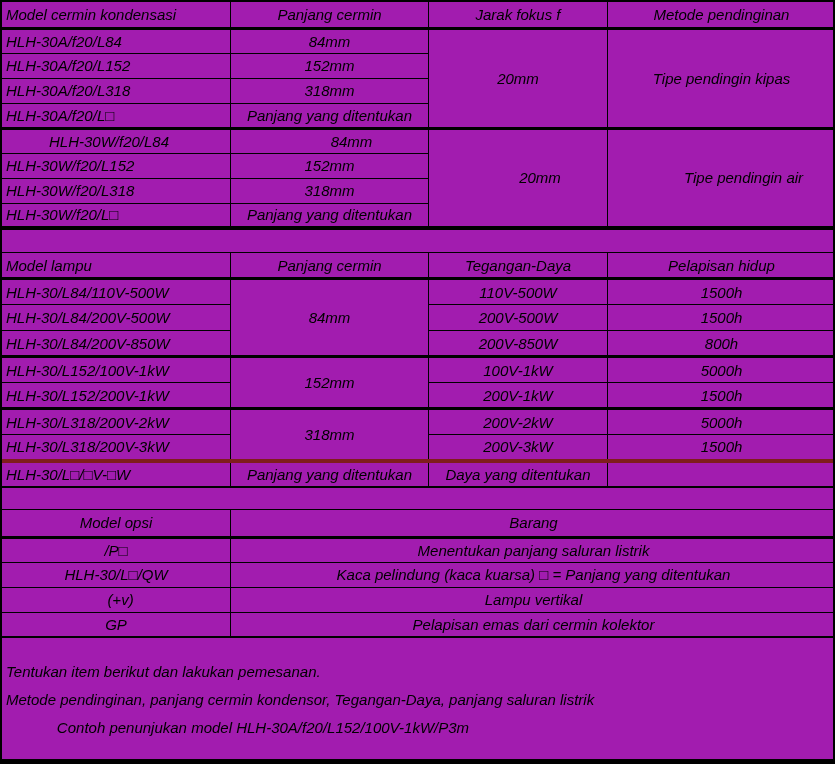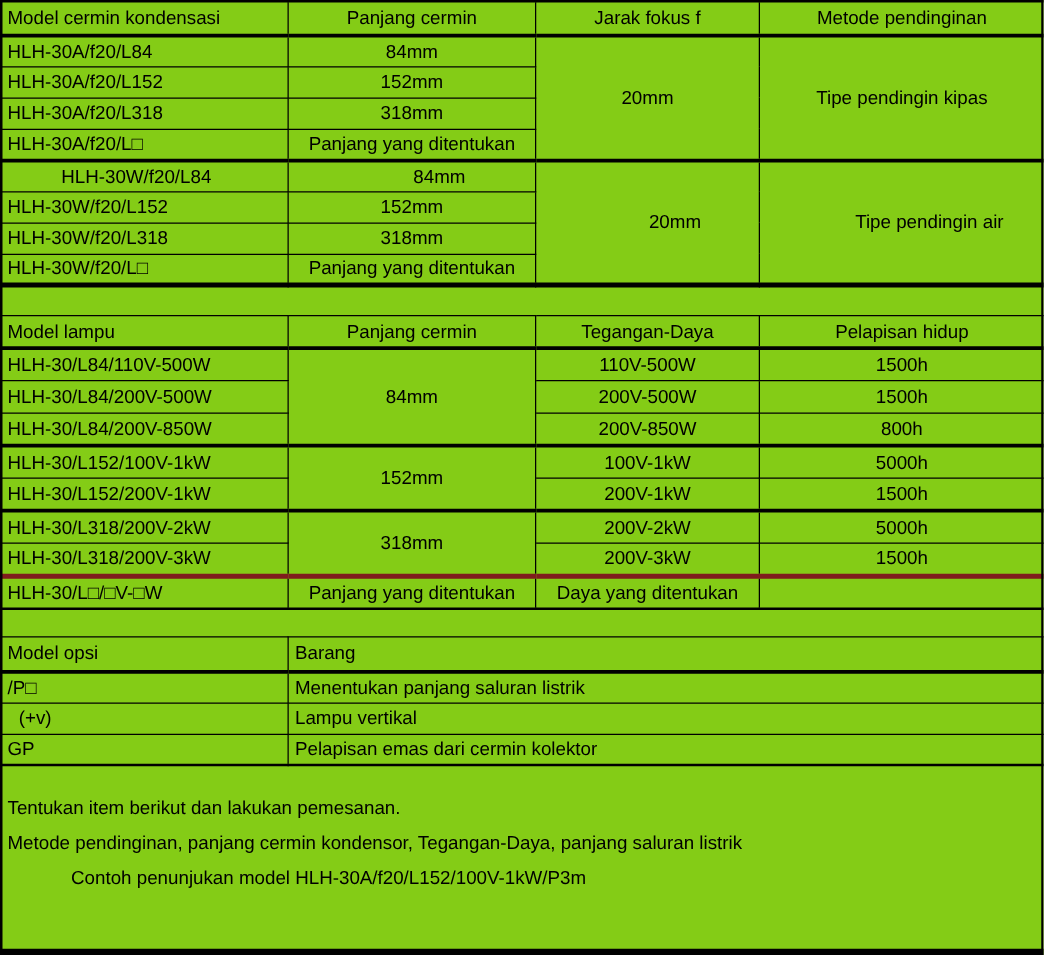--- a/index.html
+++ b/index.html
@@ -1,21 +1,22 @@
 <!DOCTYPE html>
 <html><head>
 <meta charset="utf-8">
 <style>
   * { box-sizing: border-box; }
   html, body { margin: 0; padding: 0; background: #ffffff; }
   .sheet {
     width: 835px; height: 764px; position: relative; overflow: hidden;
-    background: #84cc16; color: #000000;
+    background: #a21caf; color: #000000;
     font-family: "Liberation Sans", "DejaVu Sans", sans-serif;
     font-size: 15px;
+    font-style: italic;
   }
   
   .sheet::before { content:""; position:absolute; top:0; left:0; width:2px; height:100%; background:#000; }
   .sheet::after  { content:""; position:absolute; top:0; right:0; width:2px; height:100%; background:#000; }
   .bottom-bar { position:absolute; bottom:0; left:0; width:100%; height:5px; background:#000; }
 
   table.t { border-collapse: collapse; table-layout: fixed; width: 835px; }
   .t th, .t td {
     border: 1px solid #000; font-weight: normal; text-align: center;
     padding: 0 4px; overflow: hidden; white-space: nowrap; font-size: 15px;
@@ -32,21 +33,21 @@
   .t2 { border-top: 1px solid #000; border-bottom: 2px solid #000; }
   .t2 tr { height: 26px; margin-top: 12px; }
   .t2 tr.hdr th { border-bottom: 3px solid #000; }
   .t2 tr.gsep td { border-top: 3px solid #000; }
   .t2 tr.crow td { border-top: 4px solid #7f1d1d; }
 
   .t3 { border-top: 1px solid #000; border-bottom: 2px solid #000; }
   .t3 tr { height: 25px; }
   .t3 tr.hdr { height: 28px; }
   .t3 tr.hdr th { border-bottom: 3px solid #000; }
-  .t3 th, .t3 td { text-align: left; padding-left: 5px; }
+  .t3 th, .t3 td { text-align: center; padding-left: 5px; }
 
   .gap1 { height: 22px; }
   .gap2 { height: 21px; }
 
   .footer { padding: 25px 25px 0 6px; }
   .footer p { margin: 0 0 11px 0; line-height: 17px; }
   .example-label { display: inline-block; width: 226px; text-align: right; }
 
   col.c1 { width: 230px; } col.c2 { width: 198px; }
   col.c3 { width: 179px; } col.c4 { width: 228px; }
@@ -183,20 +184,24 @@
     <tbody>
       <tr class="hdr">
         <th>Model opsi</th>
         <th>Barang</th>
       </tr>
       <tr>
         <td>/P□</td>
         <td>Menentukan panjang saluran listrik</td>
       </tr>
       <tr>
+        <td>HLH-30/L□/QW</td>
+        <td>Kaca pelindung (kaca kuarsa) □ = Panjang yang ditentukan</td>
+      </tr>
+      <tr>
         <td class="indent">(+v)</td>
         <td>Lampu vertikal</td>
       </tr>
       <tr>
         <td>GP</td>
         <td>Pelapisan emas dari cermin kolektor</td>
       </tr>
     </tbody>
   </table>
 

